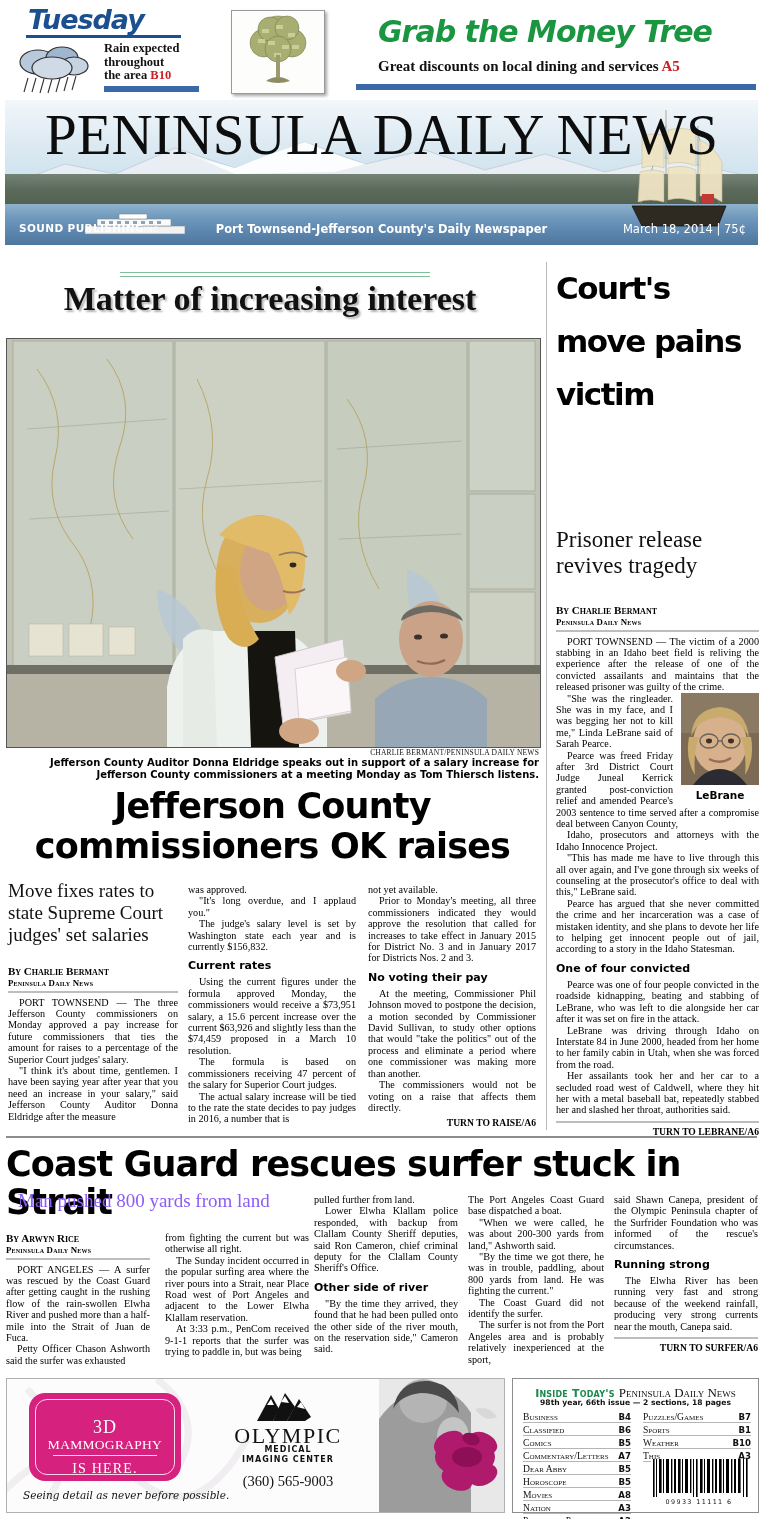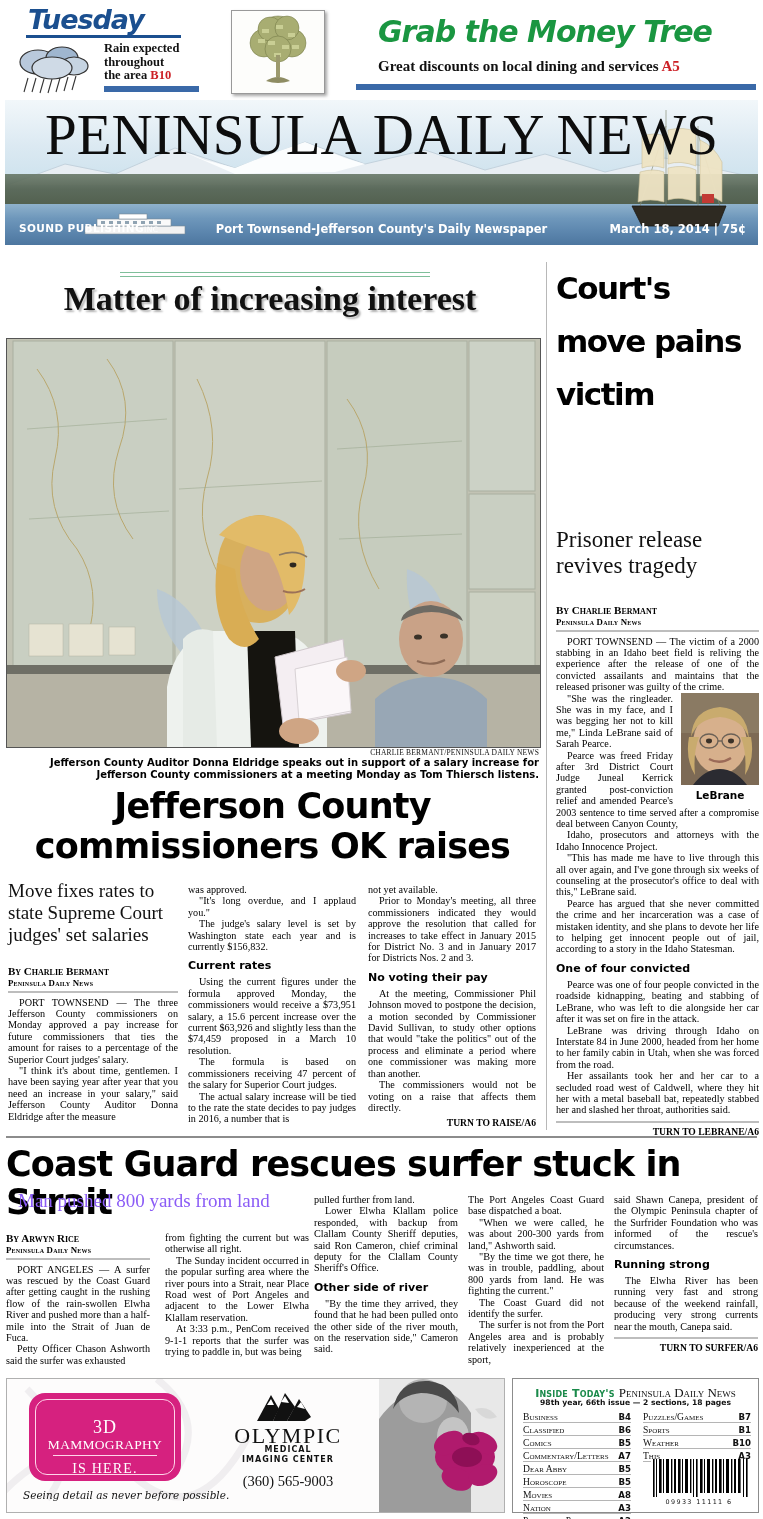--- a/index.html
+++ b/index.html
@@ -35,21 +35,21 @@
             background:linear-gradient(#6a7a6a 0%,#51604f 45%,#46543f 100%);opacity:.92;}
   .mh-water{position:absolute;left:0;top:104px;width:753px;height:41px;
             background:linear-gradient(#8fb2cc 0%,#6e97bb 35%,#5b85ad 70%,#4d769f 100%);}
   .mh-title{position:absolute;left:0;top:4px;width:753px;text-align:center;font-family:"Liberation Serif",serif;
             font-size:57px;line-height:62px;color:#0d0d0d;letter-spacing:0px;white-space:nowrap;}
   .mh-pub{position:absolute;left:14px;top:122px;font-family:"DejaVu Sans",sans-serif;font-weight:bold;font-size:10.5px;
           color:#fff;letter-spacing:.4px;}
   .mh-pub .inc{font-weight:normal;font-size:7.5px;}
   .mh-slug{position:absolute;left:0;top:122px;width:753px;text-align:center;font-family:"DejaVu Sans",sans-serif;
            font-weight:bold;font-size:11.5px;color:#fff;}
-  .mh-date{position:absolute;right:12px;top:122px;font-family:"DejaVu Sans",sans-serif;font-weight:bold;font-size:11.5px;
+  .mh-date{position:absolute;right:12px;top:122px;font-family:"DejaVu Sans",sans-serif;font-weight:normal;font-size:11.5px;
            color:#fff;}
   .ferry{position:absolute;left:76px;top:112px;width:110px;height:26px;}
   .ship{position:absolute;right:28px;top:6px;width:150px;height:135px;}
 
   
   .vrule{position:absolute;background:#b8b8b8;width:1px;}
 
   
   .kicker-rule{position:absolute;left:120px;top:272px;width:310px;height:3px;
                border-top:1px solid #7fbf9a;border-bottom:1px solid #7fbf9a;}

